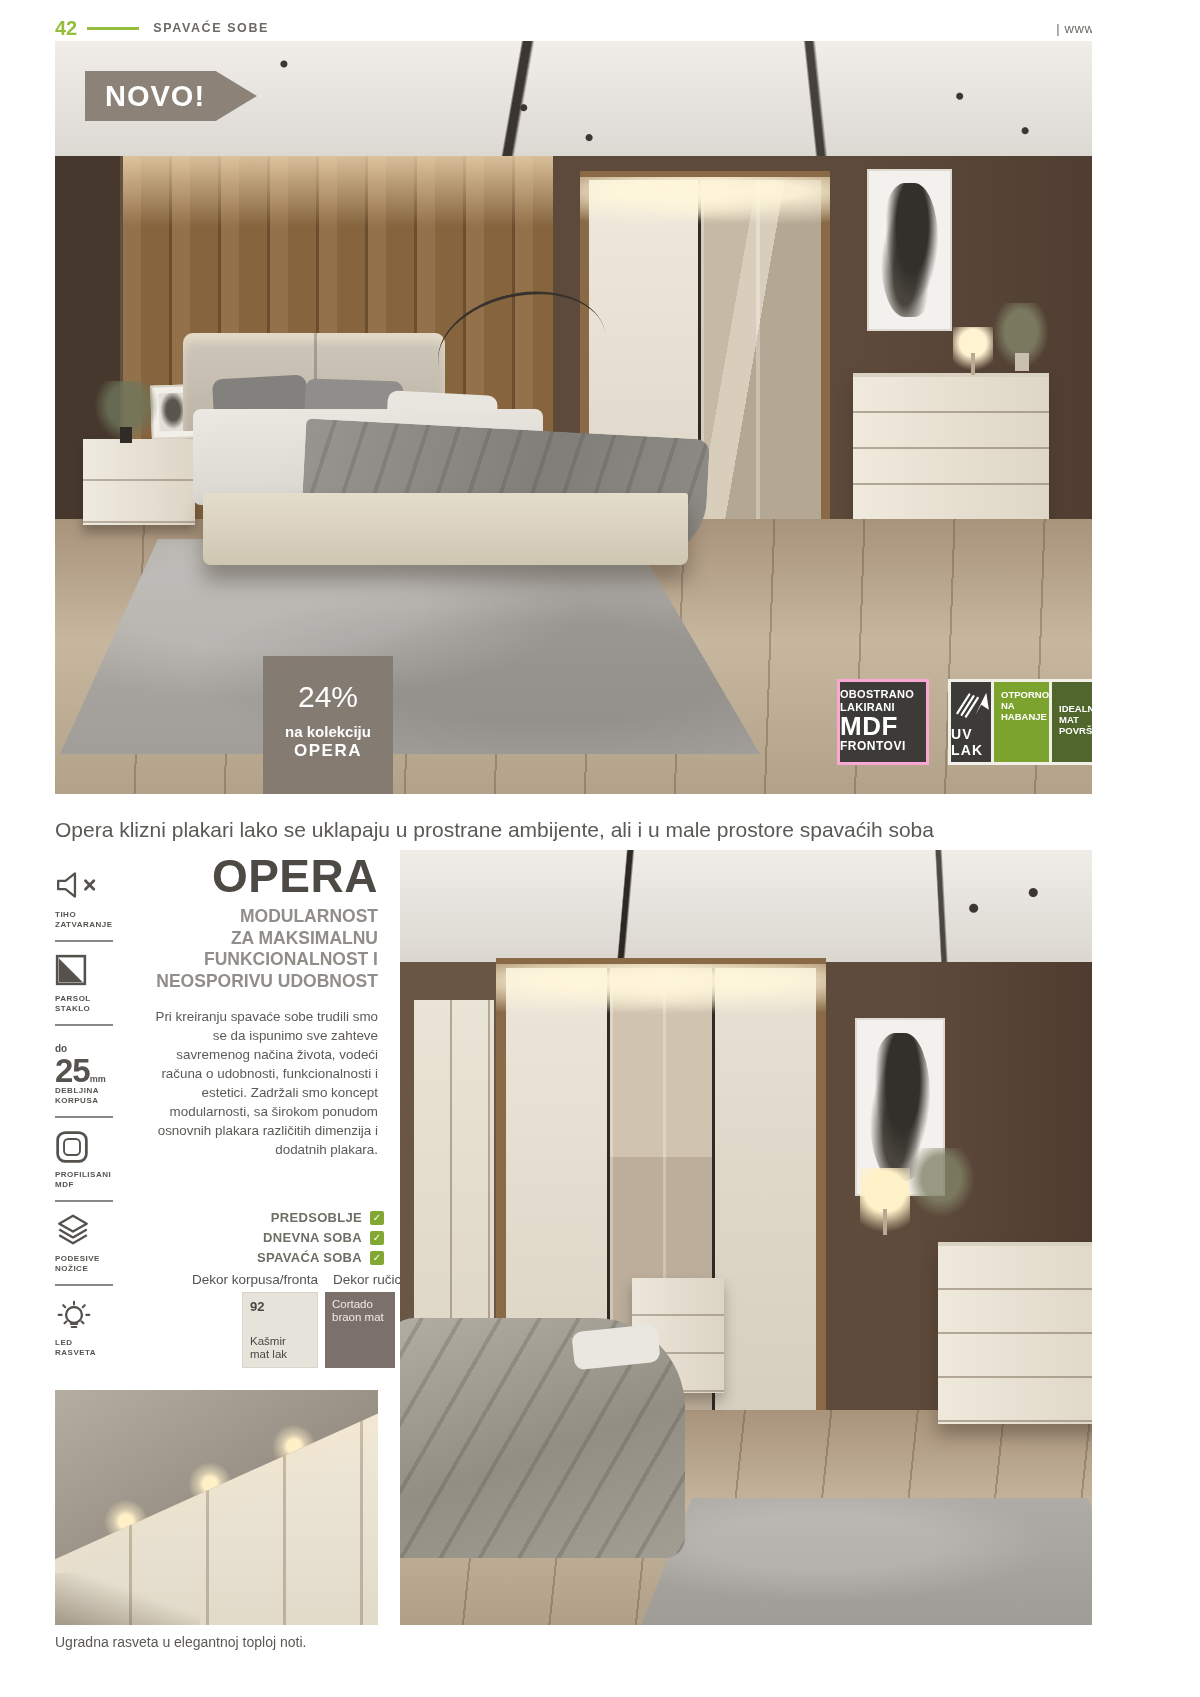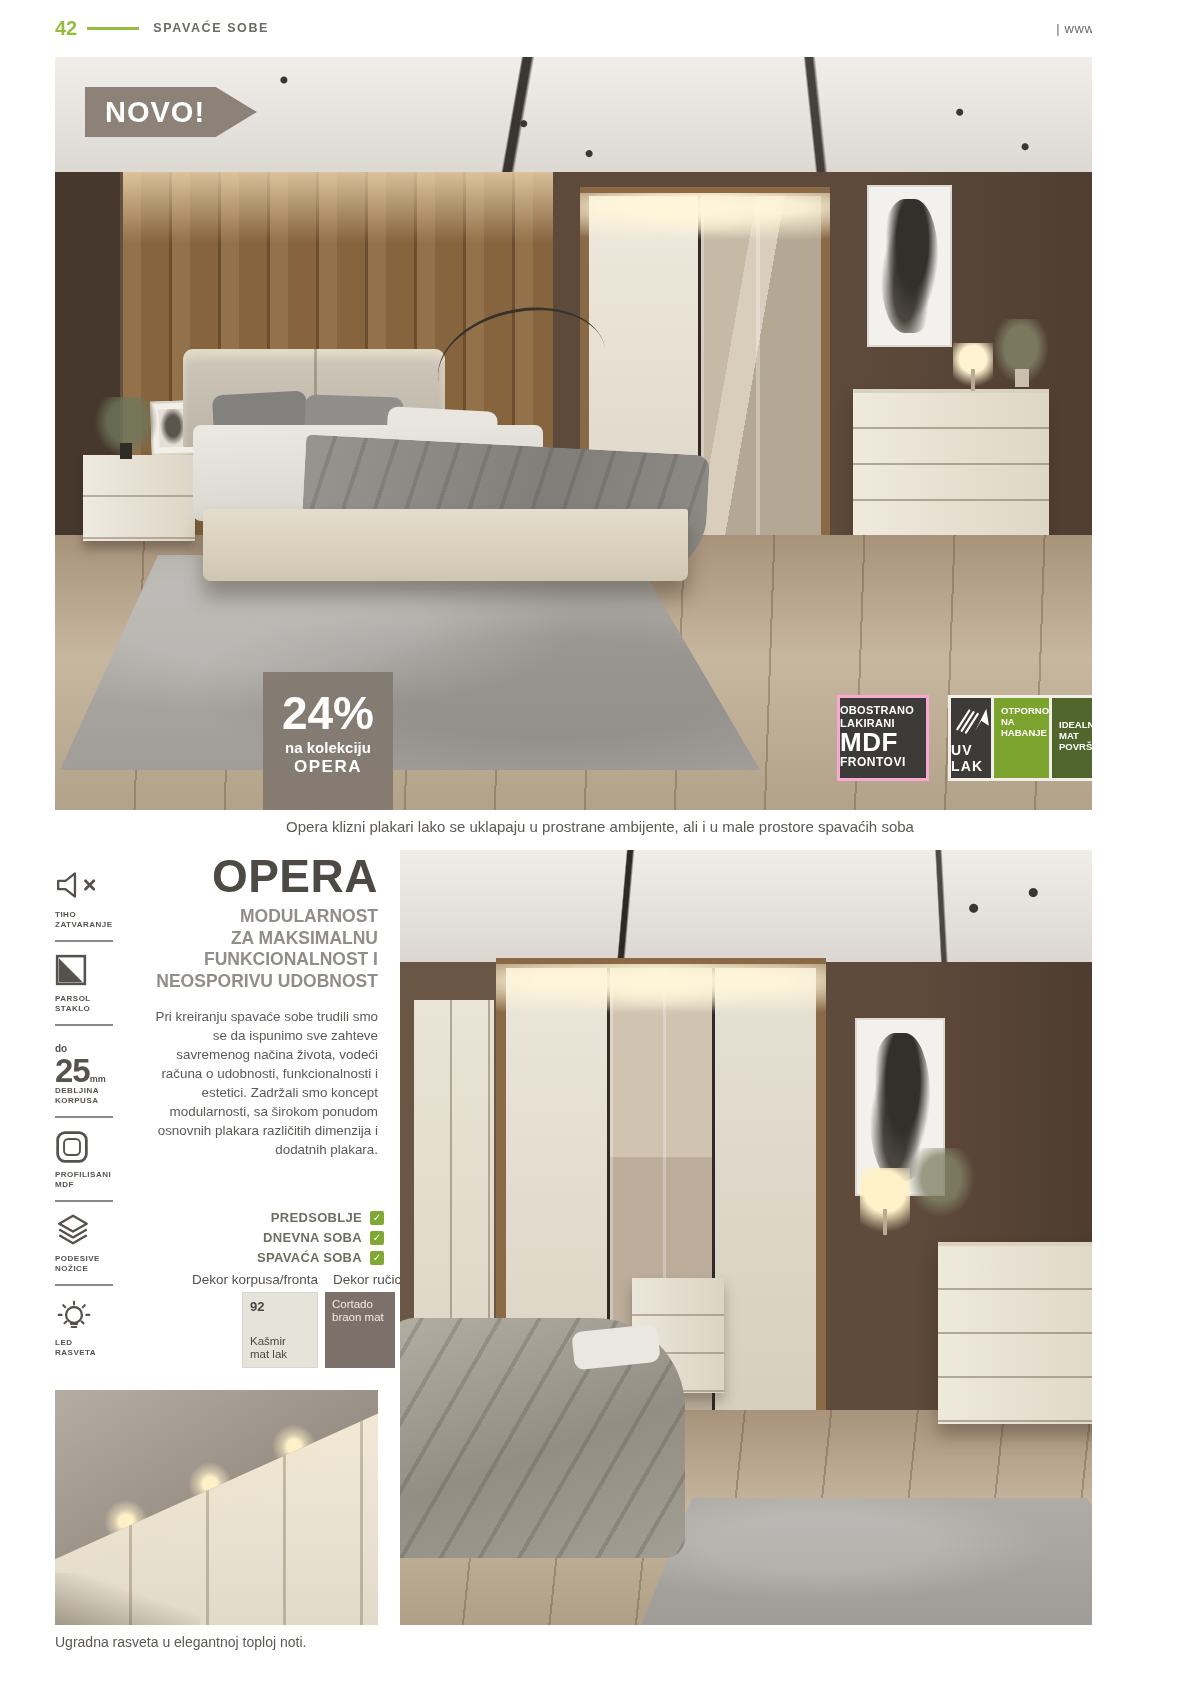--- a/index.html
+++ b/index.html
@@ -9,21 +9,21 @@
 
   
   .topbar { position:absolute; left:55px; top:14px; width:1090px; height:28px; display:flex; align-items:center; justify-content:space-between; }
   .topbar-left { display:flex; align-items:center; }
   .page-num { font-size:20px; font-weight:800; color:#94be3c; }
   .green-rule { width:52px; height:3px; background:#94be3c; margin:0 14px 0 10px; }
   .section-title { font-size:12.5px; letter-spacing:1.6px; color:#6d6a66; font-weight:600; }
   .topbar-right { font-size:13px; color:#6d6a66; letter-spacing:.6px; }
 
   
-  .hero { position:absolute; left:55px; top:57px; width:1090px; height:753px; overflow:hidden; background:#404040; }
+  .hero { position:absolute; left:55px; top:41px; width:1090px; height:753px; overflow:hidden; background:#404040; }
   .hs-wall { position:absolute; inset:0; background:linear-gradient(90deg,#46382c 0 6%,#63503f 6% 45%,#5d4a3b 45% 74%,#4c3b2f 100%); }
   .hs-wood { position:absolute; left:68px; top:108px; width:430px; height:392px;
     background:linear-gradient(180deg,rgba(255,233,195,.75),rgba(255,233,195,0) 78px),
       repeating-linear-gradient(90deg,#93714a 0 18px,#85643e 18px 46px,#6b4e2e 46px 49px); }
   .hs-ceiling { position:absolute; left:0; top:0; width:100%; height:115px;
     background-image:
       radial-gradient(circle at 12% 40%,#3b3631 0 3px,transparent 4px),
       radial-gradient(circle at 21% 20%,#3b3631 0 3px,transparent 4px),
       radial-gradient(circle at 43% 58%,#3b3631 0 3px,transparent 4px),
       radial-gradient(circle at 49% 84%,#3b3631 0 3px,transparent 4px),
@@ -86,38 +86,38 @@
     background:radial-gradient(ellipse at 30% 30%,rgba(255,255,255,.18) 0 22%,transparent 45%),
                radial-gradient(ellipse at 70% 62%,rgba(90,88,84,.22) 0 26%,transparent 52%),
                linear-gradient(180deg,#b2afaa,#a19e99); }
 
   .novo-badge { position:absolute; left:30px; top:30px; width:172px; height:50px; background:#8c8278;
     clip-path:polygon(0 0,76% 0,100% 50%,76% 100%,0 100%);
     display:flex; align-items:center; padding-left:20px; z-index:5; }
   .novo-badge span { color:#fff; font-size:29px; font-weight:800; letter-spacing:1px; }
   .discount-badge { position:absolute; left:208px; top:615px; width:130px; height:138px; background:rgba(131,122,113,.97);
     color:#fff; text-align:center; padding-top:18px; z-index:5; }
-  .discount-percent { font-size:46px; font-weight:700; line-height:46px; }
+  .discount-percent { font-size:30px; font-weight:400; line-height:46px; }
   .discount-line1 { font-size:15px; font-weight:700; margin-top:3px; }
   .discount-line2 { font-size:17px; font-weight:800; letter-spacing:1.5px; margin-top:1px; }
 
   .badge-mdf { position:absolute; left:782px; top:638px; width:92px; height:86px; background:#3d3b37; border:3px solid #f9a8d4;
     color:#fff; text-align:left; padding-top:6px; z-index:5; }
   .bm-s { font-size:11px; font-weight:700; line-height:12.5px; letter-spacing:.3px; }
   .bm-l { font-size:26px; font-weight:800; line-height:26px; letter-spacing:.5px; }
   .bm-s2 { font-size:12px; font-weight:700; line-height:14px; letter-spacing:.5px; }
   .badge-uv-group { position:absolute; left:893px; top:638px; width:162px; height:86px; border:3px solid #f2efe9; background:#f2efe9;
     display:flex; gap:3px; z-index:5; }
   .uv-cell { width:76px; background:#3d3b37; color:#fff; display:flex; flex-direction:column; align-items:center; justify-content:center; }
   .uv-label { font-size:14px; font-weight:800; letter-spacing:1.2px; margin-top:2px; }
   .wear-col { flex:1; display:flex; flex-direction:row; gap:3px; }
   .wear-top { flex:1; background:#7da32f; color:#fff; font-size:9.5px; font-weight:700; line-height:11px; padding:7px 0 0 7px; }
   .wear-bottom { flex:1; background:#50662c; color:#fff; font-size:9.5px; font-weight:700; line-height:11px; padding:21px 0 0 7px; }
 
-  .hero-caption { position:absolute; left:55px; top:818px; width:1090px; text-align:center; font-size:15px; color:#5c5955; }
+  .hero-caption { position:absolute; left:55px; top:818px; width:1090px; text-align:left; font-size:21px; color:#5c5955; }
 
   
   .features { position:absolute; left:55px; top:870px; width:76px; }
   .feature { color:#57544f; }
   .f-icon { display:block; height:34px; margin-bottom:6px; }
   .f-icon svg { display:block; }
   .f-label { font-size:8px; font-weight:700; letter-spacing:.5px; line-height:9.5px; }
   .f-divider { width:58px; height:2px; background:#8b8985; margin:11px 0 12px; }
   .f-do { font-size:10px; font-weight:700; line-height:10px; }
   .f-big { font-size:33px; font-weight:800; line-height:30px; letter-spacing:-1px; }

